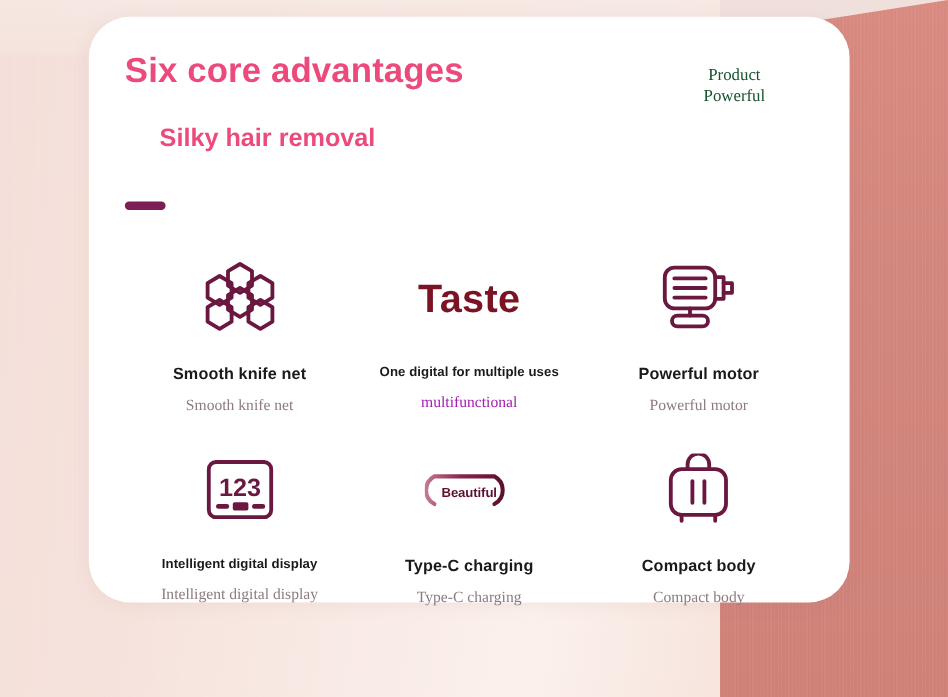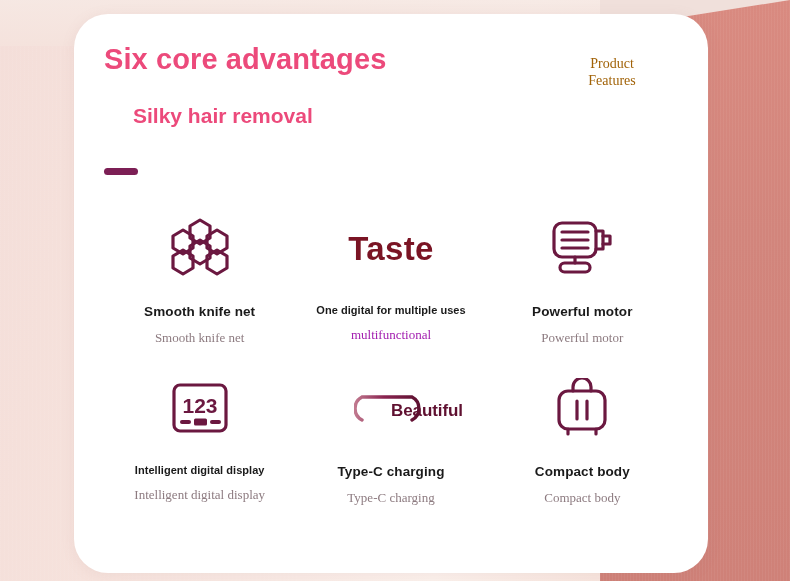--- a/index.html
+++ b/index.html
@@ -80,21 +80,21 @@
       rgba(0,0,0,0) 1px,
       rgba(0,0,0,0) 4px);
   }
 
   
   .card {
     position: absolute;
     left: 74px;
     top: 14px;
     width: 634px;
-    height: 559px;
+    height: 488px;
     background: #ffffff;
     border-radius: 34px;
     box-shadow: 0 2px 14px rgba(170,120,120,0.10);
   }
 
   
   .title-main {
     position: absolute;
     left: 30px;
     top: 29px;
@@ -125,21 +125,21 @@
   }
   .eyebrow {
     position: absolute;
     right: 36px;
     top: 41px;
     width: 120px;
     text-align: center;
     font-family: "Liberation Serif", serif;
     font-size: 14px;
     line-height: 17px;
-    color: #a16207;
+    color: #14532d;
   }
 
   
   .grid {
     position: absolute;
     left: 30px;
     top: 190px;
     width: 574px;
     display: grid;
     grid-template-columns: repeat(3, 1fr);
@@ -198,27 +198,26 @@
     height: 30px;
   }
   .pill svg { position: absolute; left: 0; top: 0; }
   .pill-text {
     position: absolute;
     left: 0; top: 0;
     width: 74px; height: 30px;
     display: flex;
     align-items: center;
     justify-content: center;
-    font-size: 17px;
+    font-size: 11px;
     font-weight: 700;
     color: #5f1030;
     letter-spacing: -.1px;
     padding-top: 5px;
     box-sizing: border-box;
-    margin-left: 36px;
   }
 </style>
 </head>
 <body>
 
 <div id="stage">
 
   <div class="bg-base"></div>
   <div class="bg-left-texture"></div>
   <div class="bg-haze"></div>
@@ -228,21 +227,21 @@
   </div>
 
   <div class="card">
 
     <div class="title-main">Six core advantages</div>
     <div class="title-sub">Silky hair removal</div>
     <div class="title-rule"></div>
 
     <div class="eyebrow">
       <div>Product</div>
-      <div>Features</div>
+      <div>Powerful</div>
     </div>
 
     <div class="grid">
 
       <div class="cell">
         <div class="icon-box">
           <svg width="62" height="60" viewBox="0 0 62 60" fill="none" stroke="#6b1840" stroke-width="3.2" stroke-linejoin="round">
 
             <polygon points="31,2 41,8 41,20 31,26 21,20 21,8"></polygon>
             <polygon points="14,12 24,18 24,30 14,36 4,30 4,18"></polygon>

